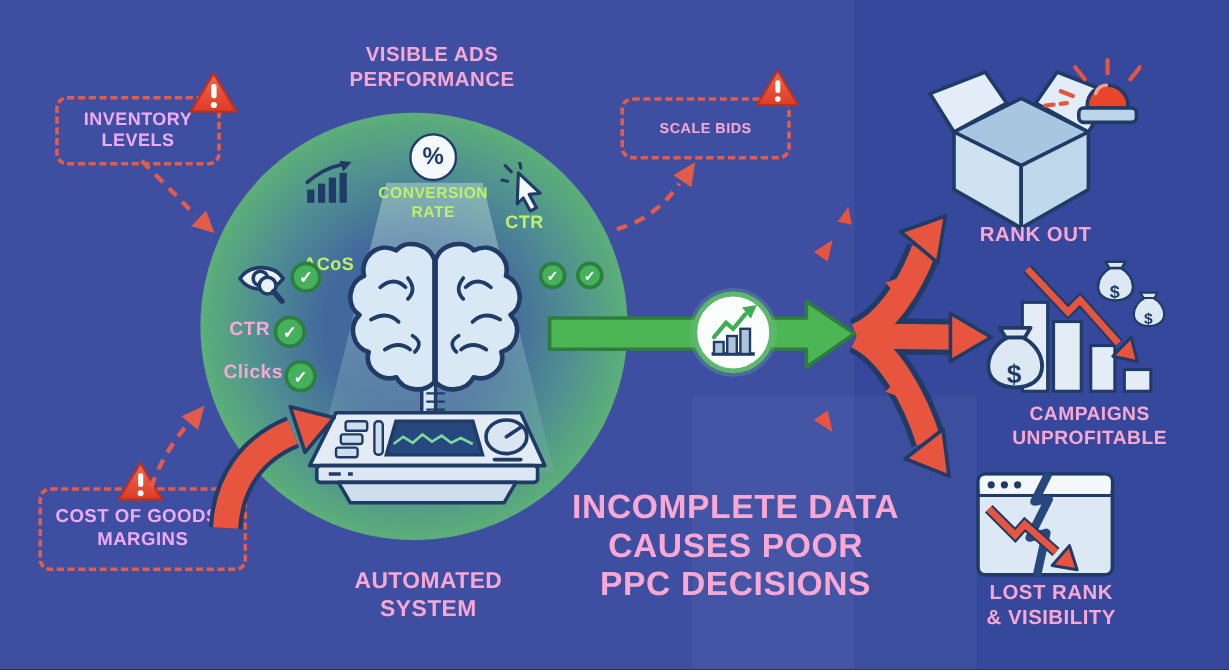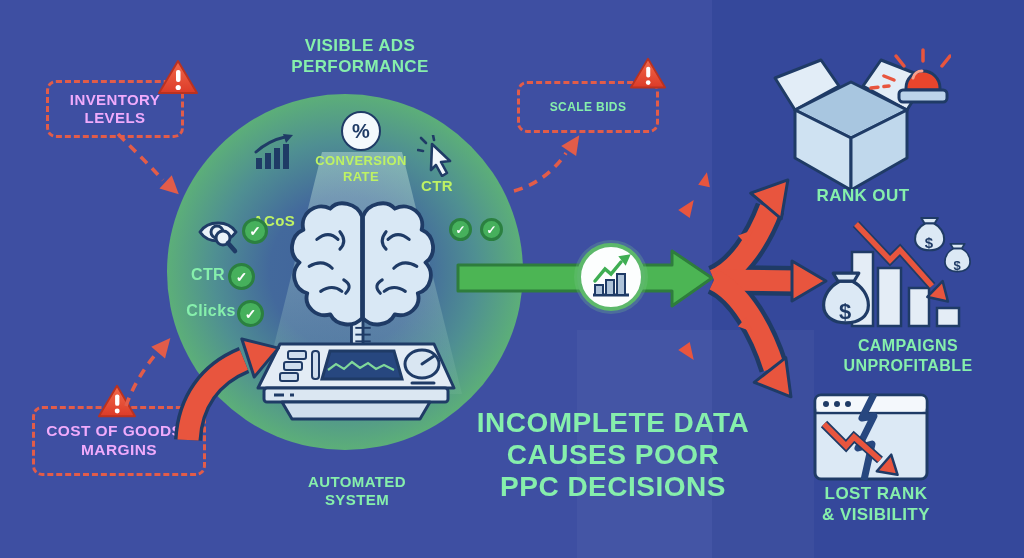--- a/index.html
+++ b/index.html
@@ -1,20 +1,20 @@
 <!DOCTYPE html>
 <html><head>
 <meta charset="utf-8">
 <style>
   html,body{margin:0;padding:0;background:#222;}
   .stage{position:relative;width:1024px;height:558px;overflow:hidden;
          background:#3E4FA2;font-family:"Liberation Sans",sans-serif;}
   .abs{position:absolute;}
   .lbl{position:absolute;font-weight:bold;text-align:center;white-space:pre-line;
-       letter-spacing:.4px;color:#86efac;line-height:1.22;}
+       letter-spacing:.4px;color:#f9a8d4;line-height:1.22;}
   .navy-lbl{color:#bef264;}
   .muted-lbl{color:#f0abfc;}
   .bg-right{position:absolute;left:712px;top:0;width:312px;height:558px;background:#35489B;}
   .bg-soft{position:absolute;left:577px;top:330px;width:237px;height:228px;background:rgba(255,255,255,0.035);}
   .circle{position:absolute;left:167px;top:94px;width:356px;height:356px;border-radius:50%;
     background:radial-gradient(circle at 50% 50%, #40639C 0%, #43699C 30%, #4F8F92 52%, #5DB177 72%, #62BE75 88%, #5DBA6E 100%);}
   .cone{position:absolute;left:262px;top:152px;width:200px;height:242px;
     clip-path:polygon(30% 0,70% 0,100% 100%,0% 100%);
     background:linear-gradient(180deg, rgba(213,245,228,.40), rgba(165,218,185,.10));}
   .dash-box{position:absolute;border:3px dashed #E25C49;border-radius:10px;
@@ -129,21 +129,21 @@
     <polygon points="80,25 144,25 152,53 72,53" fill="#27477F" stroke="#1F3B66" stroke-width="3"></polygon>
     <polyline points="78,44 86,38 94,43 102,36 110,42 118,37 126,43 134,39 144,44" fill="none" stroke="#7FD89A" stroke-width="2.2"></polyline>
     <ellipse cx="172" cy="38" rx="17" ry="14" fill="#D9E6F2" stroke="#1F3B66" stroke-width="3"></ellipse>
     <line x1="172" y1="38" x2="184" y2="30" stroke="#1F3B66" stroke-width="3" stroke-linecap="round"></line>
     <line x1="162" y1="57" x2="184" y2="57" stroke="#1F3B66" stroke-width="3" stroke-linecap="round"></line>
     <rect x="14" y="62" width="184" height="14" rx="3" fill="#DBE7F2" stroke="#1F3B66" stroke-width="3"></rect>
     <line x1="24" y1="69" x2="34" y2="69" stroke="#1F3B66" stroke-width="3"></line>
       <line x1="40" y1="69" x2="44" y2="69" stroke="#1F3B66" stroke-width="3"></line>
     <polygon points="32,76 180,76 170,93 42,93" fill="#CFDEED" stroke="#1F3B66" stroke-width="3" stroke-linejoin="round"></polygon>
   </svg>
-  <div class="lbl" style="left:277px;top:473px;width:160px;font-size:15px;">AUTOMATED
+  <div class="lbl" style="left:277px;top:473px;width:160px;font-size:19px;">AUTOMATED
 SYSTEM</div>
 
   <div class="dash-box" style="left:46px;top:80px;width:132px;height:52px;">
     <span class="lbl muted-lbl" style="position:static;font-size:15px;">INVENTORY
 LEVELS</span>
   </div>
   <svg class="abs" style="left:156px;top:58px" width="44" height="40" viewBox="0 0 44 40">
     <defs>
         <linearGradient id="wgrad" x1="0" y1="0" x2="0" y2="1">
       <stop offset="0" stop-color="#F26A4B"></stop>

